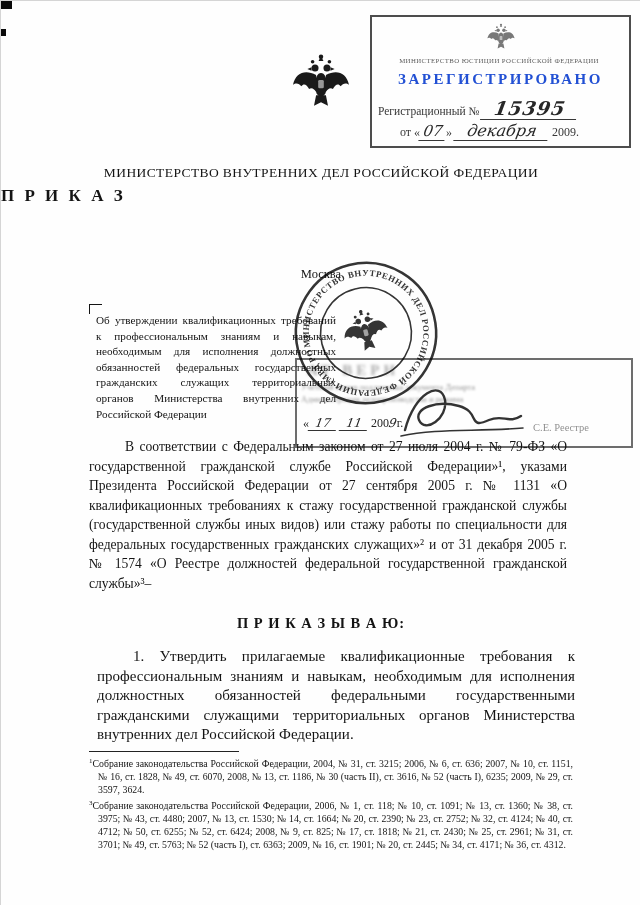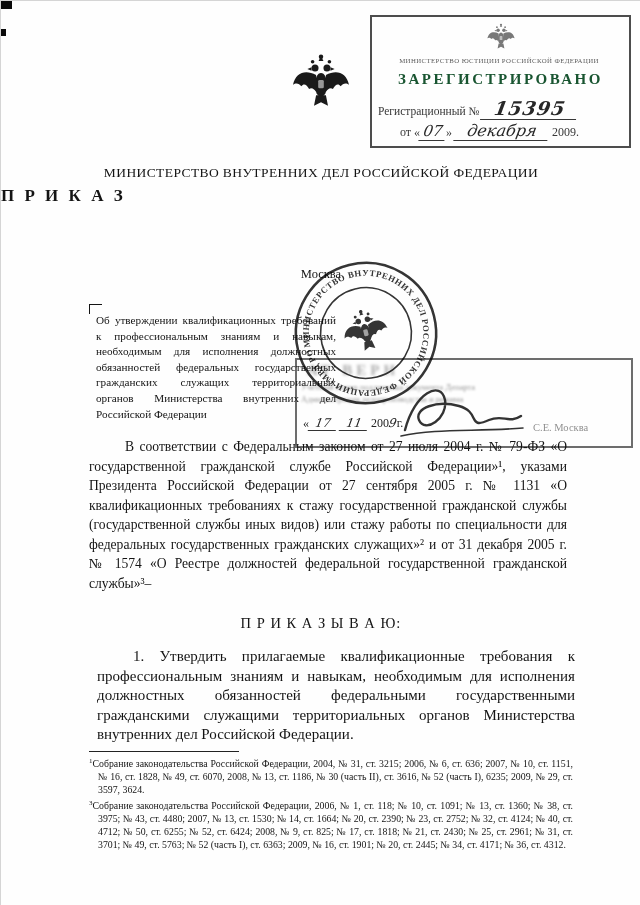--- a/index.html
+++ b/index.html
@@ -10,21 +10,21 @@
   .punch{background:#0a0a0a;}
   
   .reg-stamp{left:369px;top:14px;width:257px;height:129px;
              border:2px solid #4a4a4a;text-align:center;
              filter:contrast(.95);}
   .reg-eagle{position:absolute;left:112px;top:2px;opacity:.8;}
   .reg-ministry{position:absolute;left:4px;top:40px;width:246px;
                 font-size:6.8px;letter-spacing:.4px;color:#5a5a5a;
                 filter:blur(.5px);white-space:nowrap;}
   .reg-registered{position:absolute;left:0;top:54px;width:100%;
-                  font-size:15px;font-weight:bold;letter-spacing:2.5px;color:#14532d;}
+                  font-size:15px;font-weight:bold;letter-spacing:2.5px;color:#1d4ed8;}
   .reg-line{position:absolute;left:6px;top:80px;width:244px;font-size:11.5px;
             color:#333;text-align:left;}
   .reg-line2{position:absolute;left:28px;top:104px;width:220px;font-size:12px;
              color:#333;text-align:left;}
   .hw{font-family:"DejaVu Serif",serif;font-style:italic;display:inline-block;
       transform:skewX(-10deg);color:#222;}
   .hw-big{font-size:19px;font-weight:bold;letter-spacing:1px;}
   .ul{border-bottom:1.2px solid #333;}
   
   .coat{left:285px;top:44px;}
@@ -59,21 +59,21 @@
   .bs-signer{position:absolute;left:236px;top:62px;font-size:10.5px;color:#333;
              opacity:.55;filter:blur(.6px);}
   .bs-sig{position:absolute;left:100px;top:18px;opacity:.9;}
   
   .round-stamp{left:291px;top:258px;width:148px;height:148px;
                transform:rotate(-14deg);mix-blend-mode:multiply;opacity:.92;}
   
   .para{left:88px;top:436px;width:478px;font-size:13.6px;line-height:19.5px;
         text-align:justify;text-indent:36px;}
   .prikazyvayu{left:0;top:614px;width:640px;text-align:center;
-               font-size:14.5px;font-weight:normal;letter-spacing:1px;}
+               font-size:14.5px;font-weight:bold;letter-spacing:1px;}
   .item1{left:96px;top:646px;width:478px;font-size:15px;line-height:19.5px;
          text-align:justify;text-indent:36px;}
   .fn-rule{left:88px;top:750px;width:150px;border-top:1.5px solid #222;height:0;}
   .footnotes{left:88px;top:754px;width:484px;font-size:9.8px;line-height:12.9px;
              text-align:justify;}
   .footnote{padding-left:9px;text-indent:-9px;}
   sup{font-size:7px;}
 </style>
 </head>
 <body>
@@ -139,21 +139,21 @@
 
   <div class="abs box-stamp">
     <div class="bs-line1">АТ ВЕРН</div>
     <div class="bs-line2">Учетный номер подлинника документа Департа</div>
     <div class="bs-line3">Администрации делопроизводства и режима</div>
     <div class="bs-date">
       <span>«</span><span class="hw ul bs-num">17</span>
       <span class="hw ul bs-num">11</span>
       <span>200</span><span class="hw">9</span><span>г.</span>
     </div>
-    <span class="bs-signer">С.Е. Москва</span>
+    <span class="bs-signer">С.Е. Реестре</span>
     <svg class="bs-sig" width="130" height="64" viewBox="0 0 130 64">
       <path d="M8,52 C18,14 44,2 48,22 C51,40 28,56 22,42 C17,30 40,22 62,28 C84,34 70,52 92,42 C106,36 112,46 124,38" fill="none" stroke="#1e1e1e" stroke-width="2.4" stroke-linecap="round"></path>
       <path d="M4,58 C40,50 80,54 126,50" fill="none" stroke="#1e1e1e" stroke-width="1.6" stroke-linecap="round"></path>
     </svg>
   </div>
 
   <svg class="abs round-stamp" viewBox="0 0 150 150">
     <circle cx="75" cy="75" r="71" fill="none" stroke="#232323" stroke-width="2.6"></circle>
     <circle cx="75" cy="75" r="46" fill="none" stroke="#232323" stroke-width="1.6"></circle>
     <defs>

